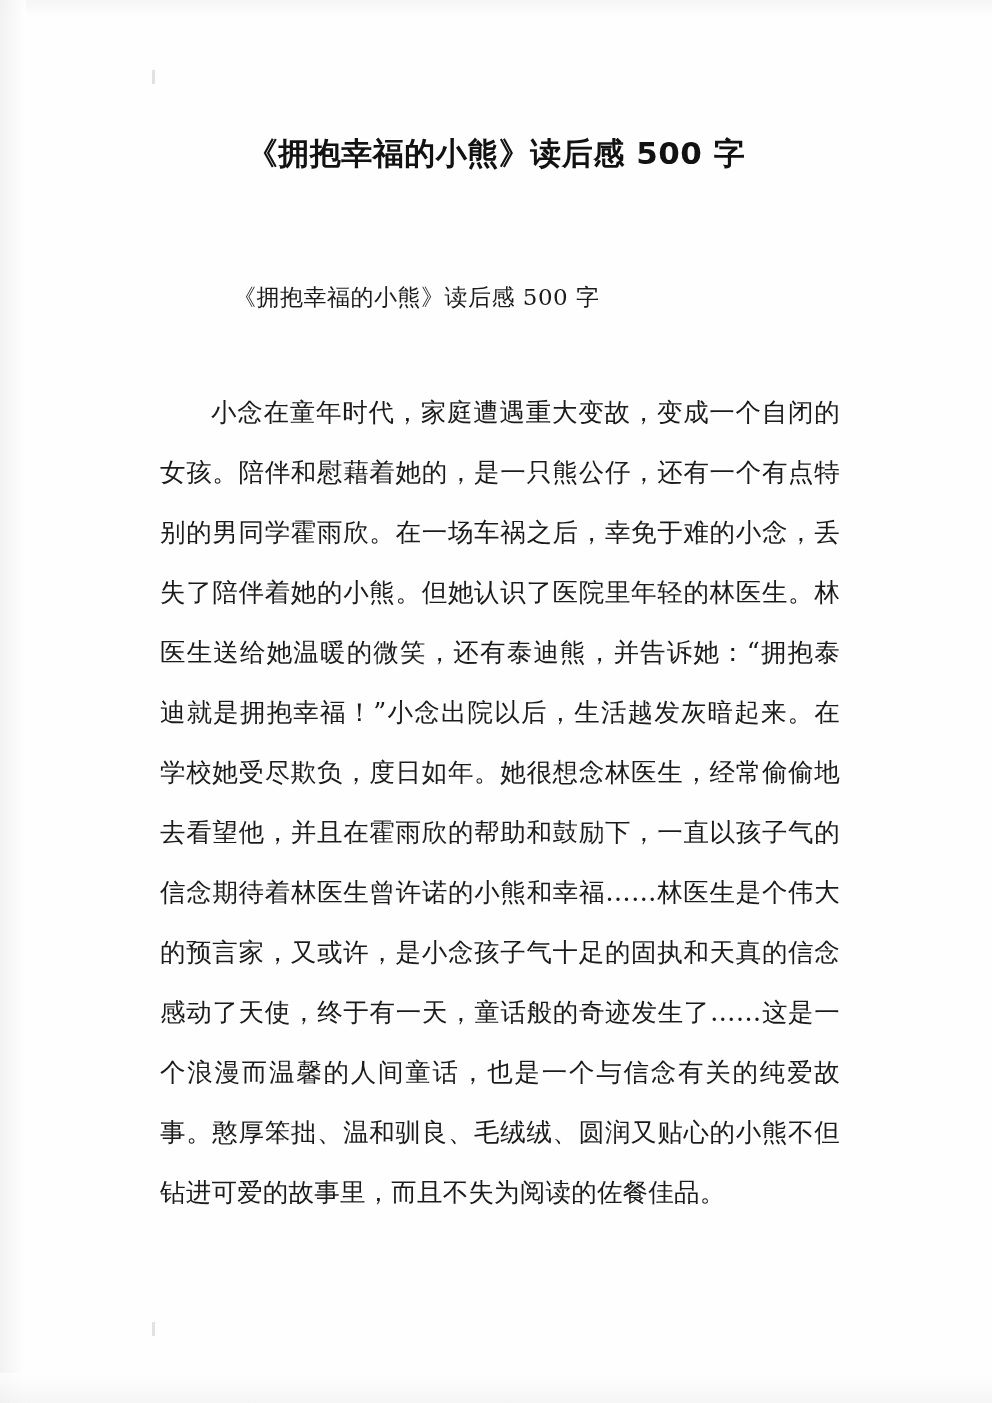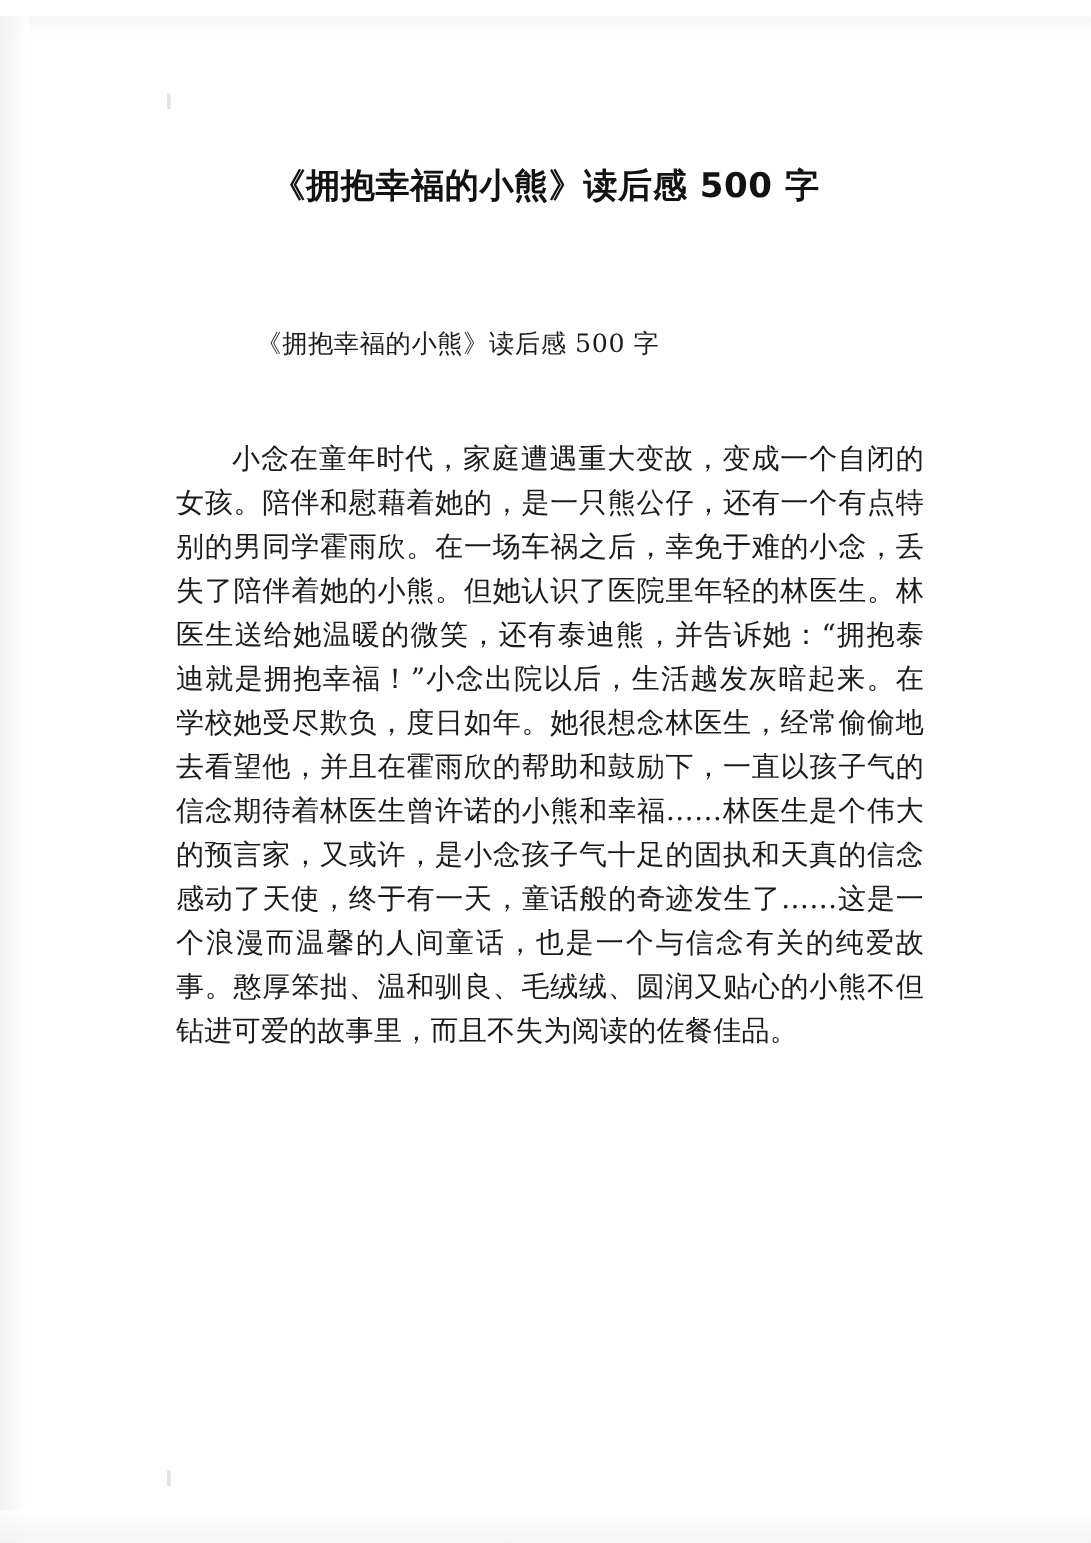--- a/index.html
+++ b/index.html
@@ -12,21 +12,20 @@
     height: 1403px;
     position: relative;
     font-family: "DejaVu Serif", "Liberation Serif", serif;
     color: #1a1a1a;
     overflow: hidden;
   }
   .page {
     position: absolute;
     inset: 0;
     background: #fefefe;
-    margin-top: 15px;
   }
   .doc-title {
     position: absolute;
     top: 112px;
     left: 0;
     right: 0;
     text-align: center;
     font-size: 31px;
     font-weight: bold;
     letter-spacing: 0.5px;
@@ -40,21 +39,21 @@
     font-size: 23px;
     color: #1c1c1c;
     letter-spacing: 0.5px;
   }
   .body-text {
     position: absolute;
     top: 382px;
     left: 160px;
     width: 680px;
     font-size: 25.5px;
-    line-height: 40px;
+    line-height: 60px;
     text-align: justify;
     text-justify: inter-ideograph;
     text-indent: 2em;
     color: #1b1b1b;
     letter-spacing: 0.2px;
   }
   .edge-shade-left {
     position: absolute;
     top: 0;
     left: 0;

